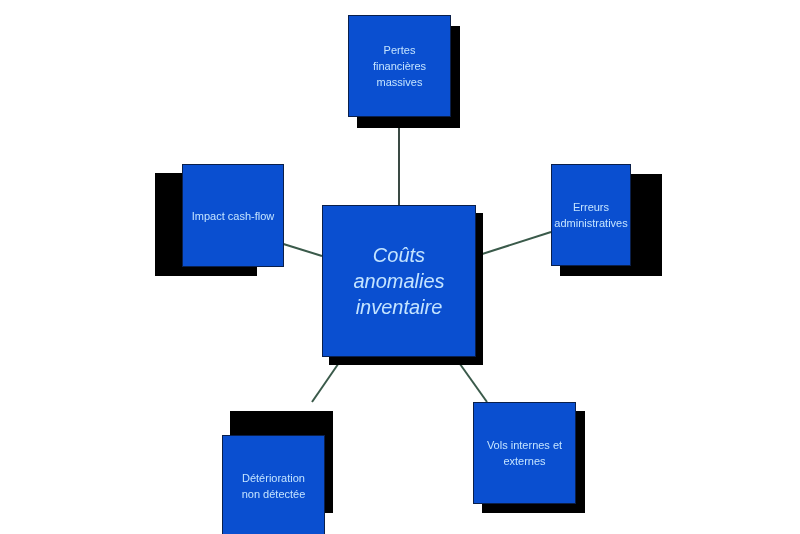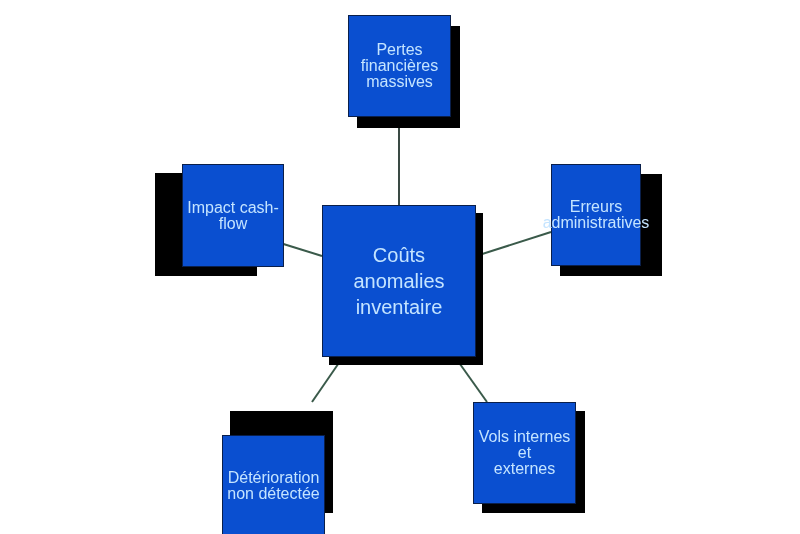--- a/index.html
+++ b/index.html
@@ -41,21 +41,21 @@
       border: 1.5px solid #0a1f4a;
       box-sizing: border-box;
       display: flex;
       align-items: center;
       justify-content: center;
       text-align: center;
       z-index: 2;
       color: #c4e4ff;
     }
     .node .label {
-      font-size: 16px;
+      font-size: 11px;
       line-height: 16px;
       padding: 0 3px;
       white-space: pre-line;
     }
     .node.center .label {
       font-size: 20px;
       line-height: 26px;
     }
   </style>
 </head>
@@ -64,21 +64,21 @@
 <div class="canvas">
 
   <svg class="connectors" viewBox="0 0 800 534">
     <line x1="399" y1="117" x2="399" y2="205" stroke="#3a4a44" stroke-width="2"></line>
     <line x1="248" y1="233" x2="322" y2="256" stroke="#3a5a4a" stroke-width="2"></line>
     <line x1="476" y1="256" x2="551" y2="232" stroke="#3a5a4a" stroke-width="2"></line>
     <line x1="343" y1="357" x2="312" y2="402" stroke="#3a5a4a" stroke-width="2"></line>
     <line x1="455" y1="357" x2="487" y2="402" stroke="#3a5a4a" stroke-width="2"></line>
   </svg>
 
-  <div class="node center" style="left:322px; top:205px; width:126px; height:152px;">
+  <div class="node center" style="left:322px; top:205px; width:126px; height:152px;font-style:italic;">
     <div class="shadow" style="left:7px; top:8px; width:154px; height:152px;"></div>
     <div class="box" style="width:154px; height:152px;">
       <span class="label">Coûts
 anomalies
 inventaire</span>
     </div>
   </div>
 
   <div class="node" style="left:348px; top:15px; width:103px; height:102px;">
     <div class="shadow" style="left:9px; top:11px; width:103px; height:102px;"></div>
@@ -91,21 +91,21 @@
 
   <div class="node" style="left:146px; top:164px; width:102px; height:103px;">
     <div class="shadow" style="left:9px; top:9px; width:102px; height:103px;"></div>
     <div class="box" style="width:102px; height:103px;margin-left:36px;">
       <span class="label">Impact cash-flow</span>
     </div>
   </div>
 
   <div class="node" style="left:551px; top:164px; width:102px; height:102px;">
     <div class="shadow" style="left:9px; top:10px; width:102px; height:102px;"></div>
-    <div class="box" style="width:90px; height:102px;">
+    <div class="box" style="width:80px; height:102px;">
       <span class="label">Erreurs
 administratives</span>
     </div>
   </div>
 
   <div class="node" style="left:222px; top:402px; width:103px; height:102px;">
     <div class="shadow" style="left:8px; top:9px; width:103px; height:102px;"></div>
     <div class="box" style="width:103px; height:102px;margin-top:33px;">
       <span class="label">Détérioration
 non détectée</span>

